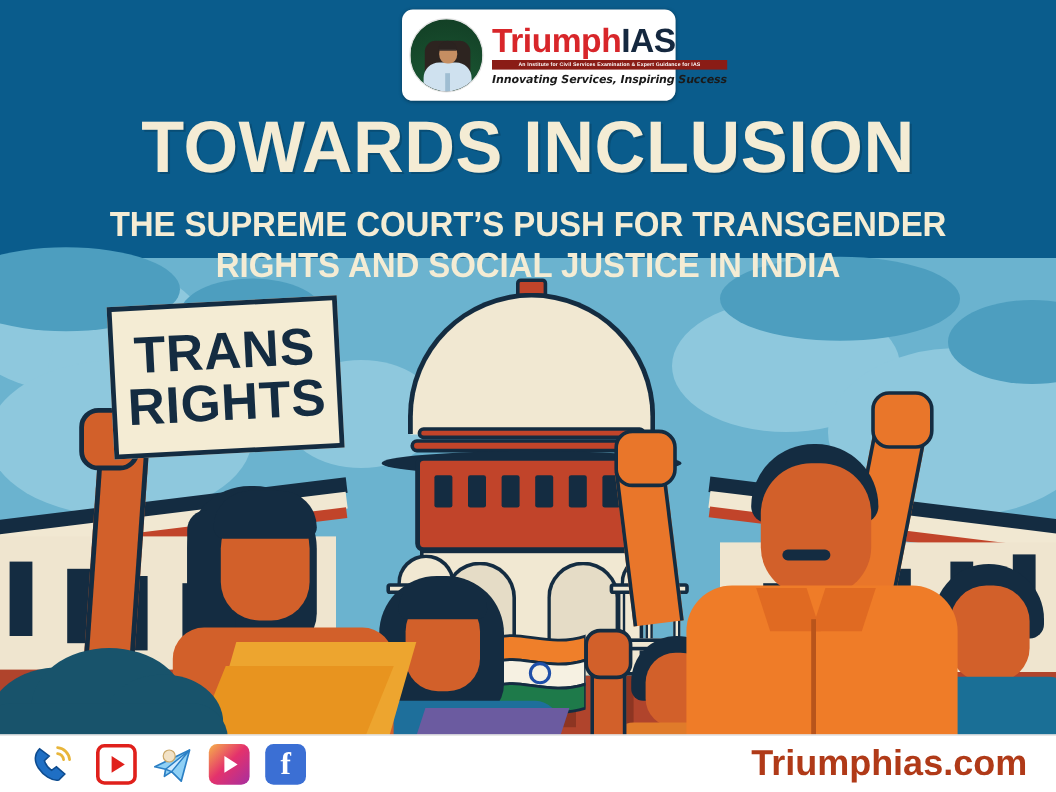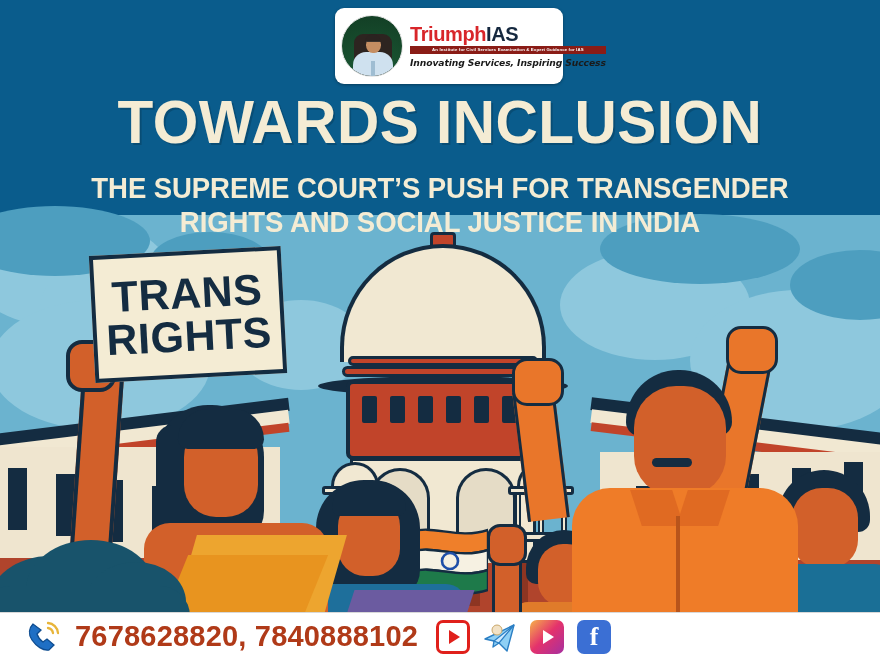--- a/index.html
+++ b/index.html
@@ -31,21 +31,21 @@
     border:1px solid #e4e4e4;
   }
   #logo-photo .lp-chair { position:absolute; left:12px; top:18px; width:38px; height:44px; background:#2d2420; border-radius:9px 9px 0 0; }
   #logo-photo .lp-body  { position:absolute; left:11px; top:36px; width:40px; height:26px; background:#cfe1ef; border-radius:13px 13px 0 0; }
   #logo-photo .lp-head  { position:absolute; left:23.5px; top:20px; width:15px; height:17px; background:#c58e62; border-radius:50% 50% 45% 45%; }
   #logo-photo .lp-hair  { position:absolute; left:23px; top:18px; width:16px; height:8px; background:#2b2320; border-radius:8px 8px 0 0; }
   #logo-photo .lp-glass { position:absolute; left:24px; top:25px; width:14px; height:3px; border-top:1.4px solid #3b332e; }
   #logo-photo .lp-tie   { position:absolute; left:29px; top:45px; width:4px; height:17px; background:#9fbdd2; }
 
   #logo-text { flex:1 1 auto; padding-left:7px; }
-  #logo-title { font-size:20px; font-weight:700; line-height:1.02; letter-spacing:-.4px; white-space:nowrap; }
+  #logo-title { font-size:28px; font-weight:700; line-height:1.02; letter-spacing:-.4px; white-space:nowrap; }
   #logo-title .lt-tri { color:#d8262a; }
   #logo-title .lt-ias { color:#15283f; }
   #logo-strip {
     margin-top:1px; background:#8a1c16; color:#fff;
     font-size:4.3px; letter-spacing:.15px; line-height:8px; height:8px;
     text-align:center; white-space:nowrap; overflow:hidden; font-weight:600;
   }
   #logo-tag {
     margin-top:3px; font-size:9.2px; color:#1a1a1a;
     font-style:italic; font-family:"DejaVu Sans", sans-serif;
@@ -405,34 +405,34 @@
   </div>
 
   <div id="footer">
     <div id="phone-icon">
       <svg viewBox="0 0 36 34" width="36" height="34">
         <path d="M7 4 C3 8 2 14 6 20 C10 26 17 31 23 30 L28 25 L21 19 L17 22 C14 20 12 17 11 14 L15 10 Z" fill="#1f6fc4" stroke="#0e4c8f" stroke-width="1.3"></path>
         <path d="M22 3 a11 11 0 0 1 10 10" fill="none" stroke="#e8b53a" stroke-width="2.3" stroke-linecap="round"></path>
         <path d="M22 8 a6 6 0 0 1 5 5" fill="none" stroke="#e8b53a" stroke-width="2.3" stroke-linecap="round"></path>
       </svg>
     </div>
-    <div id="phone-num">7678628820, 7840888102</div>
 
     <div id="socials">
       <div class="soc" id="soc-yt">
         <div class="ytri"></div>
       </div>
       <div class="soc" id="soc-tg">
         <svg viewBox="0 0 34 34" width="34" height="34">
           <path d="M2 19 L31 5 L24 31 L16 23 L10 27 L11 21 Z" fill="#8fd0f5" stroke="#2b7fc4" stroke-width="1.4" stroke-linejoin="round"></path>
           <path d="M11 21 L31 5 L16 23 Z" fill="#cfeaff" stroke="#2b7fc4" stroke-width="1.2"></path>
           <circle cx="14" cy="10" r="5" fill="#f2e2c6" stroke="#caa86a" stroke-width="1"></circle>
         </svg>
       </div>
       <div class="soc" id="soc-ig">
         <div class="igtri"></div>
       </div>
       <div class="soc" id="soc-fb">f</div>
     </div>
 
+    <div id="site">Triumphias.com</div>
   </div>
 
 </div>
 
 </body></html>

